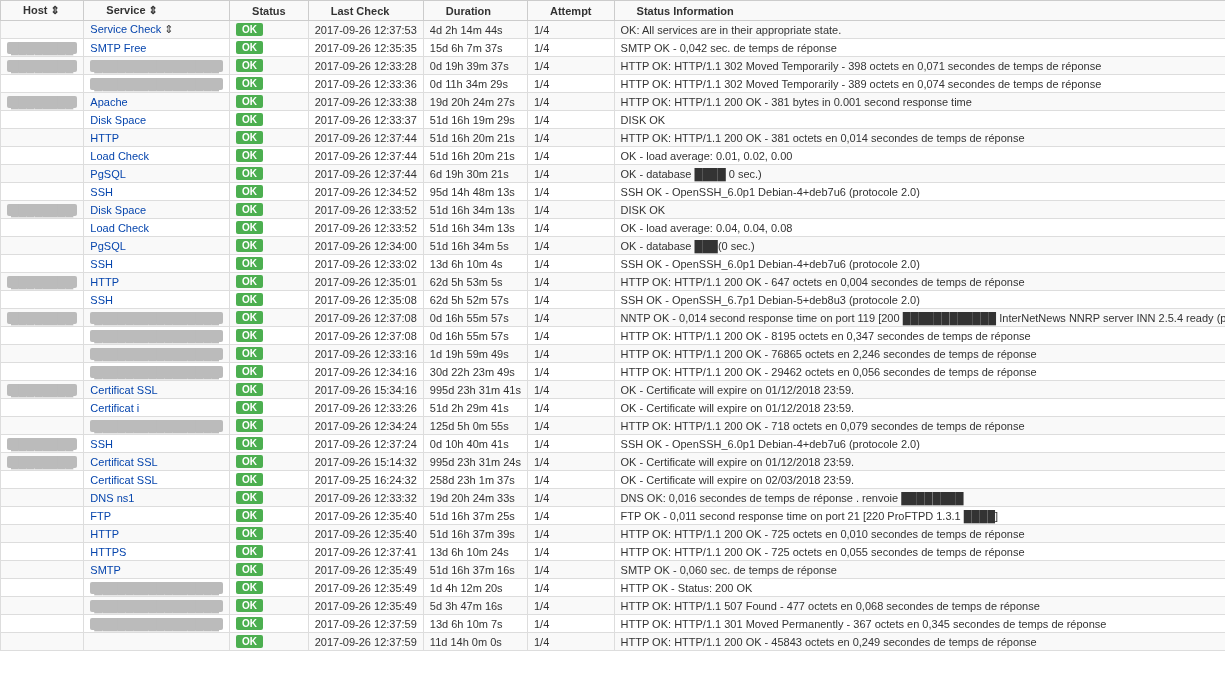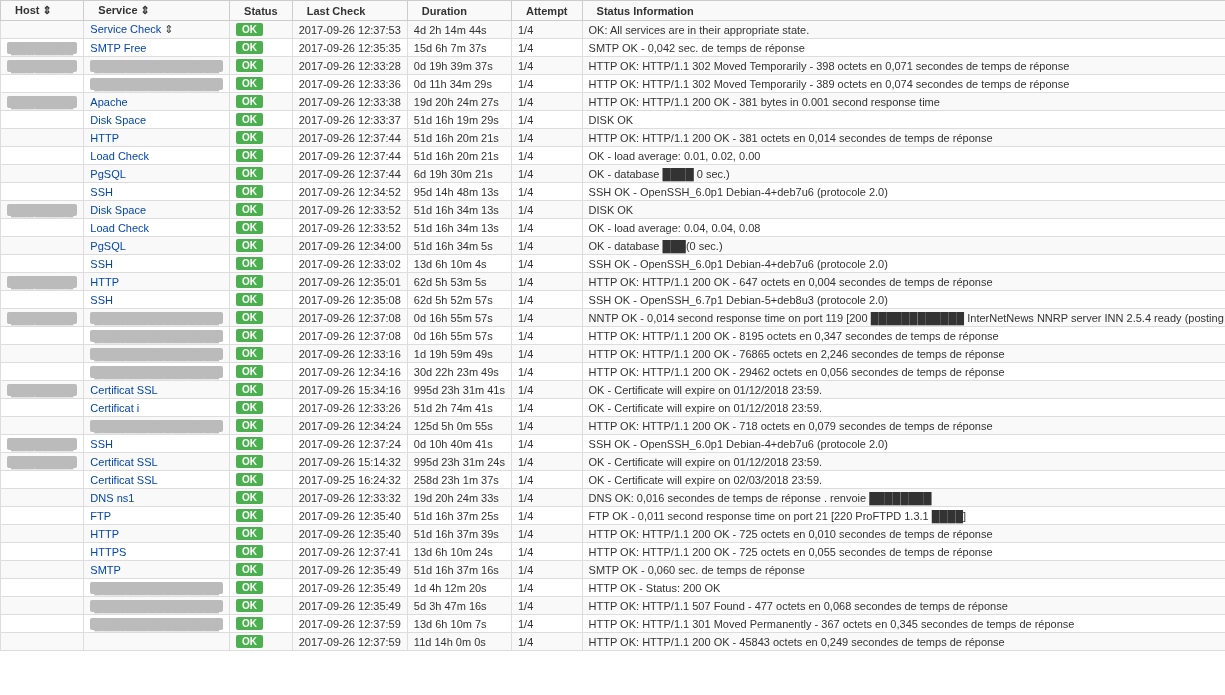--- a/index.html
+++ b/index.html
@@ -10,21 +10,21 @@
       color: #333;
     }
     table {
       width: 100%;
       border-collapse: collapse;
     }
     thead tr {
       background: #e0e0e0;
     }
     th {
-      padding: 3px 14px;
+      padding: 3px 22px;
       text-align: left;
       border: 1px solid #ccc;
       font-weight: bold;
       font-size: 11px;
       white-space: nowrap;
     }
     td {
       padding: 2px 6px;
       border: 1px solid #ddd;
       white-space: nowrap;
@@ -251,21 +251,21 @@
         <td>2017-09-26 15:34:16</td>
         <td>995d 23h 31m 41s</td>
         <td>1/4</td>
         <td>OK - Certificate will expire on 01/12/2018 23:59.</td>
       </tr>
       <tr>
         <td></td>
         <td><a class="service-link">Certificat i</a></td>
         <td><span class="ok-badge">OK</span></td>
         <td>2017-09-26 12:33:26</td>
-        <td>51d 2h 74m 41s</td>
+        <td>51d 2h 29m 41s</td>
         <td>1/4</td>
         <td>OK - Certificate will expire on 01/12/2018 23:59.</td>
       </tr>
       <tr>
         <td></td>
         <td><span style="background:#bbb;color:#bbb;border-radius:2px;padding:0 4px;">████████████████</span></td>
         <td><span class="ok-badge">OK</span></td>
         <td>2017-09-26 12:34:24</td>
         <td>125d 5h 0m 55s</td>
         <td>1/4</td>

